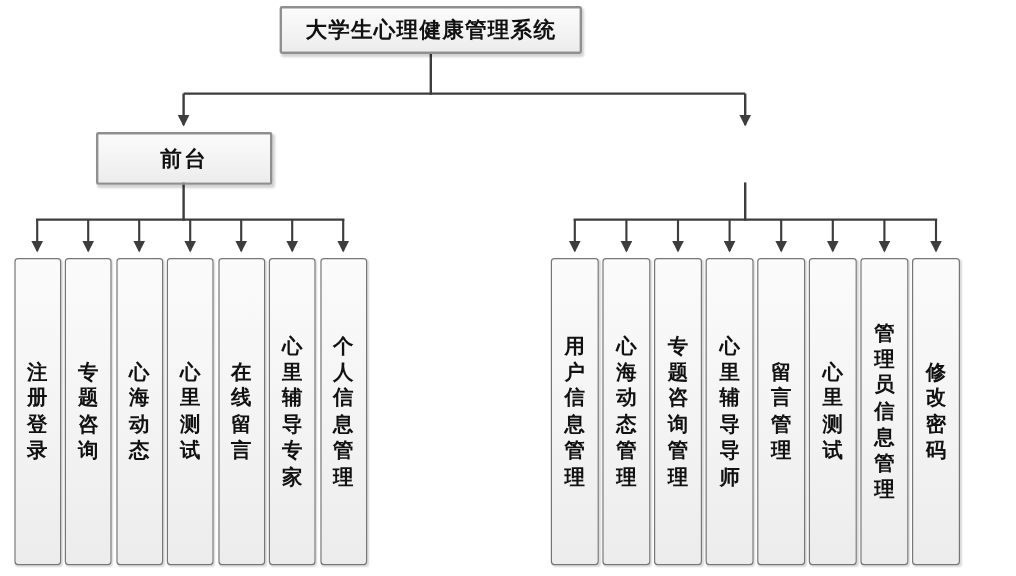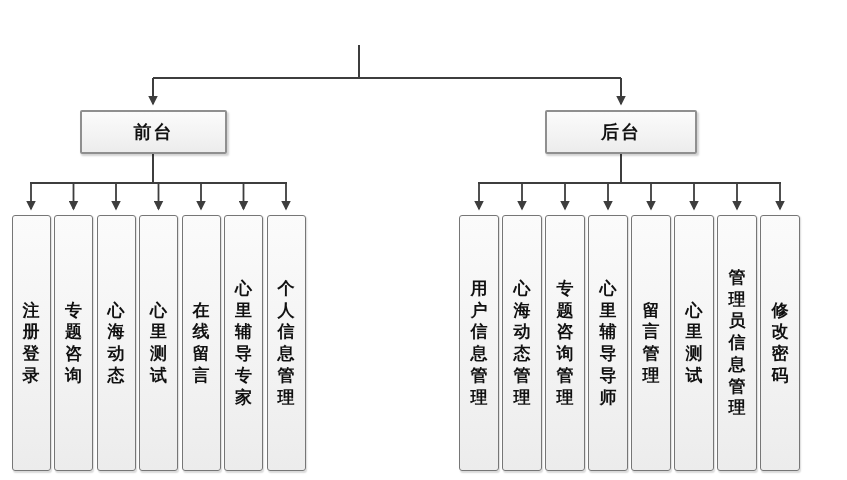--- a/index.html
+++ b/index.html
@@ -83,23 +83,23 @@
       <line x1="522" y1="183" x2="522" y2="209" marker-end="url(#arrow)"></line>
       <line x1="565" y1="183" x2="565" y2="209" marker-end="url(#arrow)"></line>
       <line x1="608" y1="183" x2="608" y2="209" marker-end="url(#arrow)"></line>
       <line x1="651" y1="183" x2="651" y2="209" marker-end="url(#arrow)"></line>
       <line x1="694" y1="183" x2="694" y2="209" marker-end="url(#arrow)"></line>
       <line x1="737" y1="183" x2="737" y2="209" marker-end="url(#arrow)"></line>
       <line x1="780" y1="183" x2="780" y2="209" marker-end="url(#arrow)"></line>
     </g>
   </svg>
 
+  <div class="node node-root">大学生心理健康管理系统</div>
 
   <div class="node node-branch front">前台</div>
-  <div class="node node-branch back">后台</div>
 
   <div class="node leaf leaf-l" style="left:11.5px">
       <span class="vtext">
         <span>注</span>
         <span>册</span>
         <span>登</span>
         <span>录</span>
       </span>
     </div>
   <div class="node leaf leaf-l" style="left:54px">

